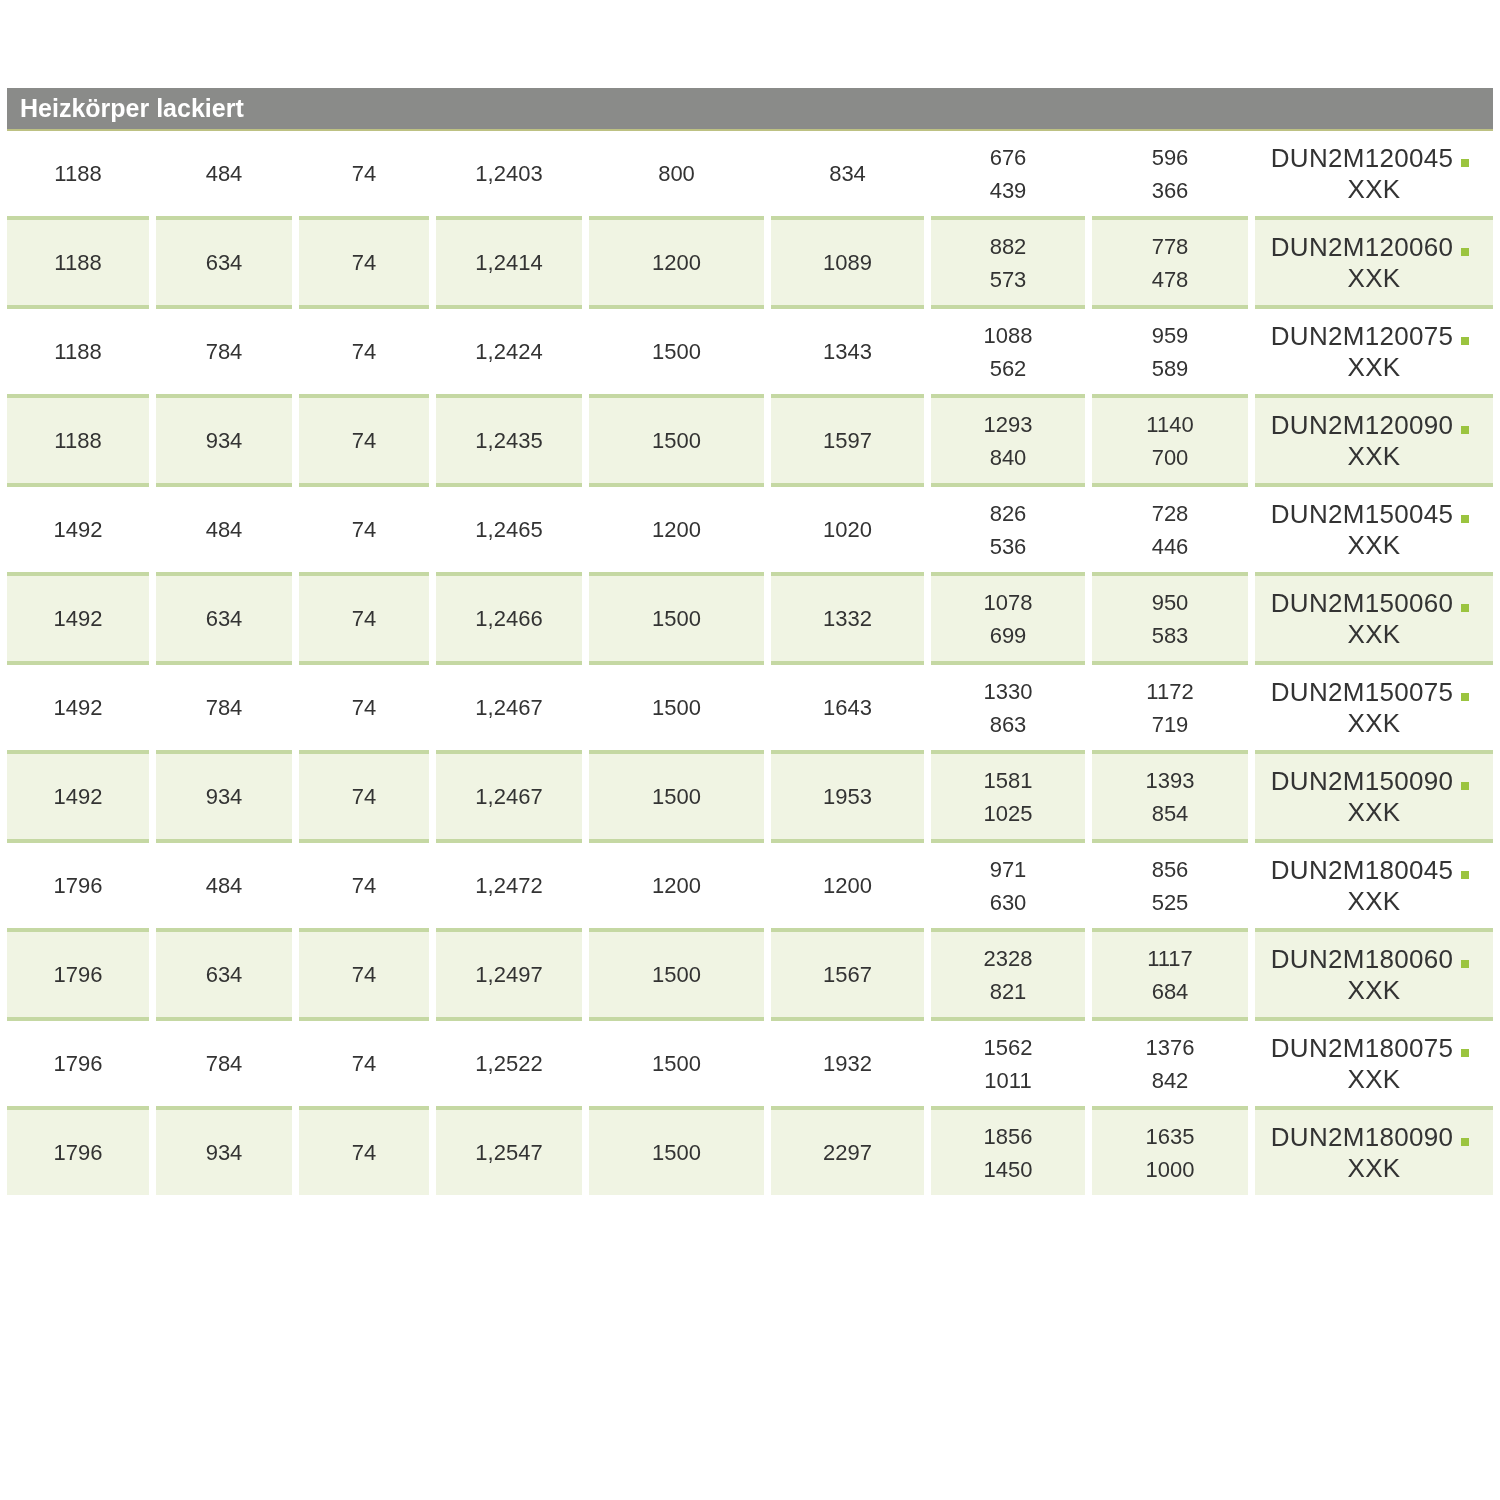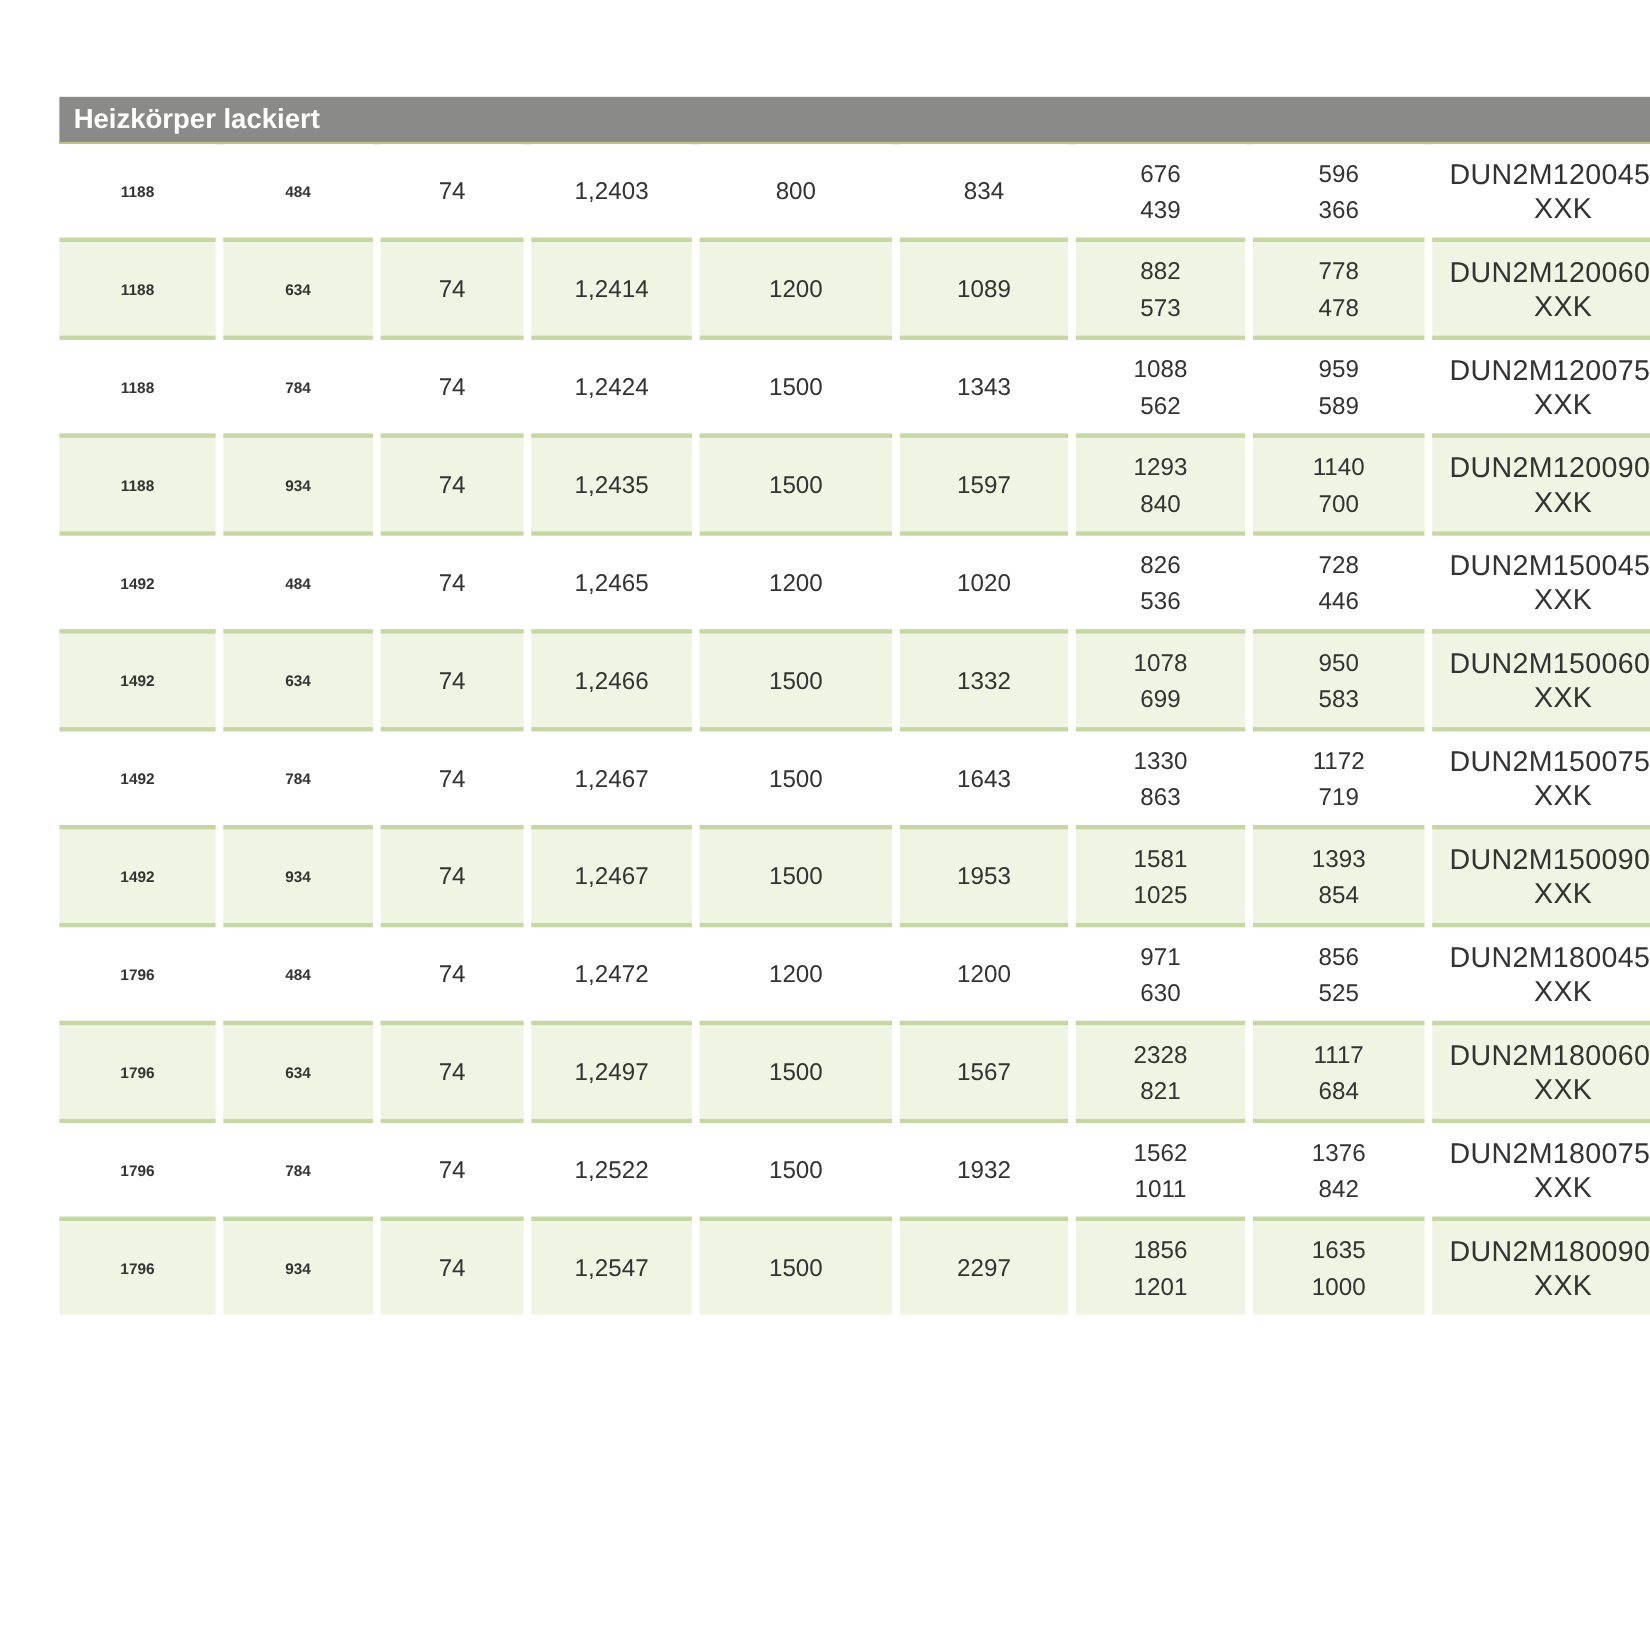--- a/index.html
+++ b/index.html
@@ -2,21 +2,21 @@
 <html style="--header-gray: #8a8b89; --subheader-gray: #ececec; --row-green: #f0f4e3; --line-olive: #bdc183; --line-green-thick: #b2ca7e; --line-green-row: #c5d8a3; --dot-green: #9bc43f; --text-dark: #333333;"><head>
 <meta charset="utf-8">
 <style>
   html, body { margin: 0; padding: 0; background: #ffffff; }
   body {
     width: 1500px; height: 1500px;
     font-family: "Liberation Sans", sans-serif;
     color: var(--text-dark, #333333);
     overflow: hidden;
   }
-  .page { padding-top: 88px; margin-left: 47px; }
+  .page { padding-top: 88px; }
 
   table.spec {
     border-collapse: separate;
     border-spacing: 7px 0;
     width: 1500px;
     table-layout: fixed;
   }
   td, th { padding: 0; vertical-align: middle; }
 
   
@@ -58,21 +58,21 @@
 
   
   tbody td {
     height: 85px;
     background: #ffffff;
     font-size: 22px;
     text-align: center;
   }
   tbody tr.alt td { background: var(--row-green, #f0f4e3); }
   tbody tr + tr td { border-top: 4px solid var(--line-green-row, #c5d8a3); }
-  tbody td.bold { font-weight: bold; font-size: 14px; }
+  tbody td.bold { font-weight: normal; font-size: 22px; }
   tbody td.two div { line-height: 1.5; }
 
   tbody td.art { font-size: 26px; letter-spacing: 0.3px; }
   .dot {
     display: inline-block;
     width: 8px; height: 8px;
     background: var(--dot-green, #9bc43f);
     margin: 0 8px;
   }
 </style>
@@ -310,21 +310,21 @@
       </tr>
         <tr class="data-row alt">
         <td class="bold">1796</td>
         <td class="bold">934</td>
         <td>74</td>
         <td>1,2547</td>
         <td>1500</td>
         <td>2297</td>
         <td class="two">
           <div>1856</div>
-          <div>1201</div>
+          <div>1450</div>
         </td>
         <td class="two">
           <div>1635</div>
           <div>1000</div>
         </td>
         <td class="art">
           <span>DUN2M180090</span><span class="dot"></span><span>XXK</span>
         </td>
       </tr>
       </tbody>

